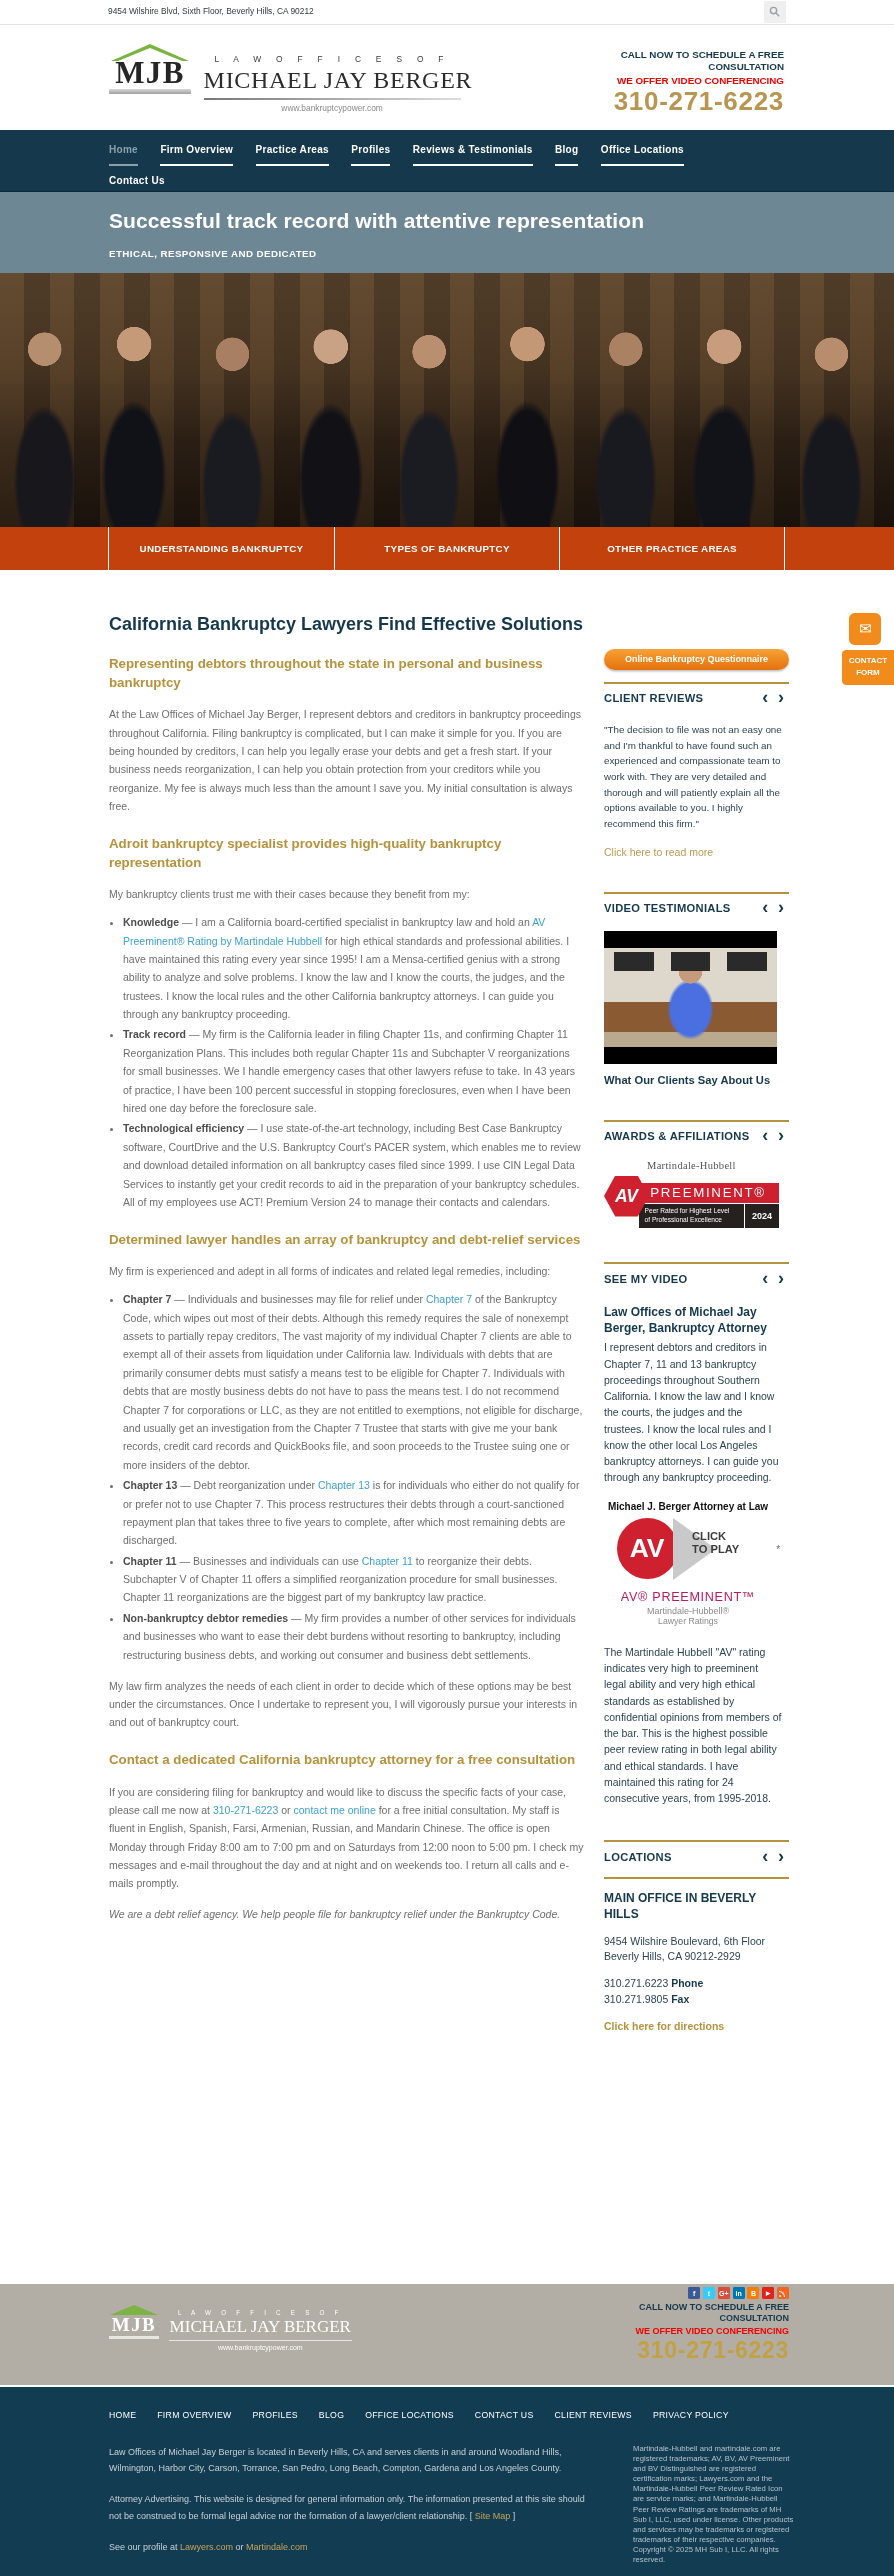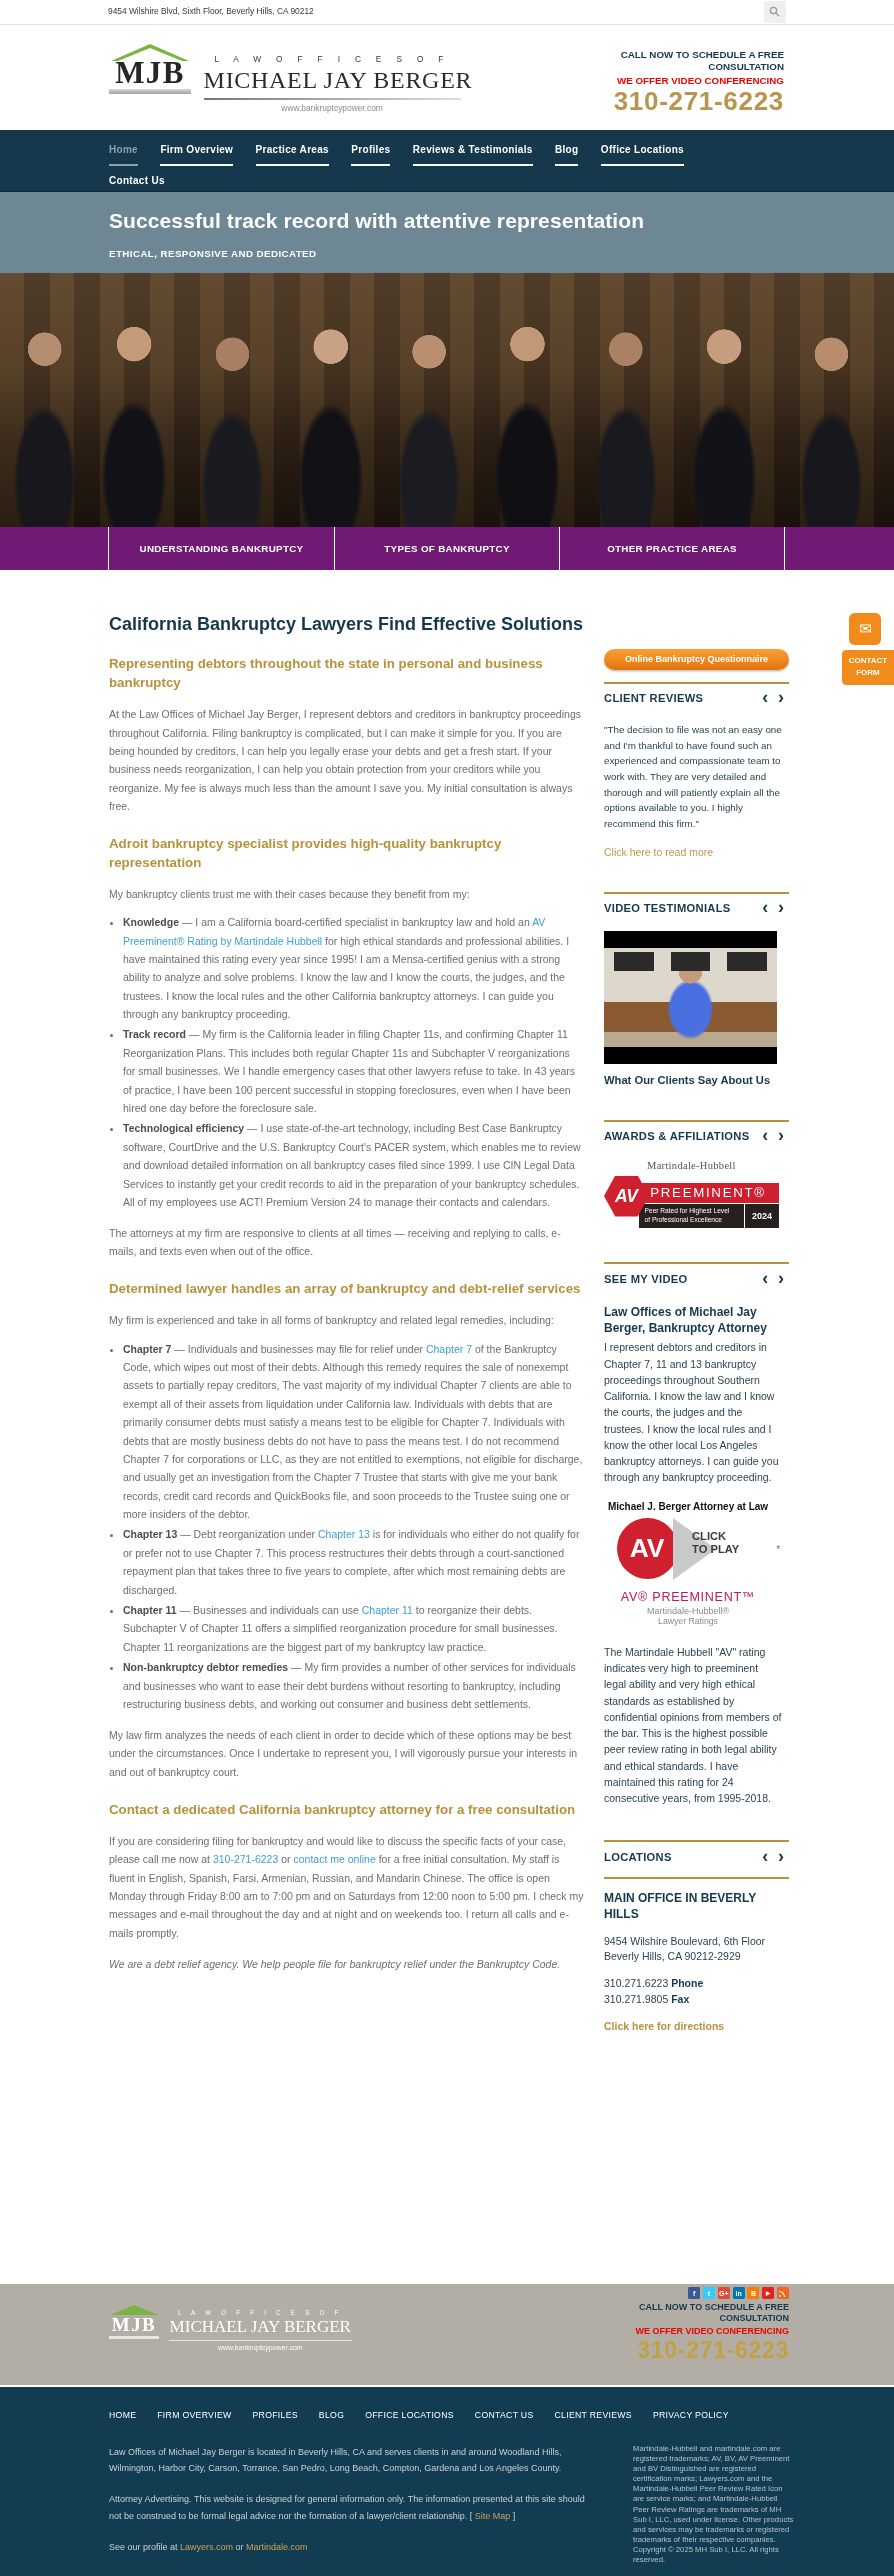--- a/index.html
+++ b/index.html
@@ -61,21 +61,21 @@
     radial-gradient(ellipse 43px 105px at 48% 83%, #1b1c22 62%, rgba(27,28,34,0) 72%),
     radial-gradient(ellipse 45px 105px at 59% 80%, #101014 62%, rgba(16,16,20,0) 72%),
     radial-gradient(ellipse 43px 105px at 70% 82%, #191a1f 62%, rgba(25,26,31,0) 72%),
     radial-gradient(ellipse 45px 105px at 81% 81%, #121318 62%, rgba(18,19,24,0) 72%),
     radial-gradient(ellipse 43px 105px at 93% 84%, #17181d 62%, rgba(23,24,29,0) 72%),
     repeating-linear-gradient(90deg, rgba(150,108,60,.20) 0 24px, rgba(56,38,22,.24) 24px 50px),
     linear-gradient(180deg, #57432e 0%, #483624 38%, #261c14 66%, #0f0b08 100%);
   }
 
   
-  .goldbar { height:43px; background:#701a75; position:relative; }
+  .goldbar { height:43px; background:#c2410c; position:relative; }
   .goldbar .divider { position:absolute; top:0; bottom:0; width:0.7px; background:#fff; }
   .quick-link { position:absolute; top:0; height:43px; display:flex; align-items:center; justify-content:center; color:#fff; font-size:9.8px; font-weight:bold; letter-spacing:0.3px; cursor:pointer; text-align:center; }
 
   
   .content-wrap { position:relative; height:1714px; background:#fff;text-decoration:underline; }
   .left-col { position:absolute; left:109px; top:43px; width:475px; }
   .left-col h1 { color:#16384d; font-size:18px; font-weight:bold; line-height:1.3; }
   .left-col h2 { color:#b7923c; font-size:13.3px; font-weight:bold; line-height:1.4; margin-top:19.6px; }
   .left-col p { font-size:10.5px; line-height:1.75; color:#6e6e6e; margin-top:12.6px; }
   .left-col ul { margin:9.8px 0 0 14px; }
@@ -258,24 +258,23 @@
         <li>
           <span class="b">Knowledge</span><span> — I am a California board-certified specialist in bankruptcy law and hold an </span><a class="blue">AV Preeminent® Rating by Martindale Hubbell</a><span> for high ethical standards and professional abilities. I have maintained this rating every year since 1995! I am a Mensa-certified genius with a strong ability to analyze and solve problems. I know the law and I know the courts, the judges, and the trustees. I know the local rules and the other California bankruptcy attorneys. I can guide you through any bankruptcy proceeding.</span>
         </li>
         <li>
           <span class="b">Track record</span><span> — My firm is the California leader in filing Chapter 11s, and confirming Chapter 11 Reorganization Plans. This includes both regular Chapter 11s and Subchapter V reorganizations for small businesses. We I handle emergency cases that other lawyers refuse to take. In 43 years of practice, I have been 100 percent successful in stopping foreclosures, even when I have been hired one day before the foreclosure sale.</span>
         </li>
         <li>
           <span class="b">Technological efficiency</span><span> — I use state-of-the-art technology, including Best Case Bankruptcy software, CourtDrive and the U.S. Bankruptcy Court's PACER system, which enables me to review and download detailed information on all bankruptcy cases filed since 1999. I use CIN Legal Data Services to instantly get your credit records to aid in the preparation of your bankruptcy schedules. All of my employees use ACT! Premium Version 24 to manage their contacts and calendars.</span>
         </li>
       </ul>
-      <p>The attorneys at my firm are responsive to clients at all times — receiving and replying to calls, e-mails, and texts even when out of the office.</p>
 
       <h2>Determined lawyer handles an array of bankruptcy and debt-relief services</h2>
-      <p>My firm is experienced and take in all forms of bankruptcy and related legal remedies, including:</p>
+      <p>My firm is experienced and adept in all forms of indicates and related legal remedies, including:</p>
       <ul>
         <li>
           <span class="b">Chapter 7</span><span> — Individuals and businesses may file for relief under </span><a class="blue">Chapter 7</a><span> of the Bankruptcy Code, which wipes out most of their debts. Although this remedy requires the sale of nonexempt assets to partially repay creditors, The vast majority of my individual Chapter 7 clients are able to exempt all of their assets from liquidation under California law. Individuals with debts that are primarily consumer debts must satisfy a means test to be eligible for Chapter 7. Individuals with debts that are mostly business debts do not have to pass the means test. I do not recommend Chapter 7 for corporations or LLC, as they are not entitled to exemptions, not eligible for discharge, and usually get an investigation from the Chapter 7 Trustee that starts with give me your bank records, credit card records and QuickBooks file, and soon proceeds to the Trustee suing one or more insiders of the debtor.</span>
         </li>
         <li>
           <span class="b">Chapter 13</span><span> — Debt reorganization under </span><a class="blue">Chapter 13</a><span> is for individuals who either do not qualify for or prefer not to use Chapter 7. This process restructures their debts through a court-sanctioned repayment plan that takes three to five years to complete, after which most remaining debts are discharged.</span>
         </li>
         <li>
           <span class="b">Chapter 11</span><span> — Businesses and individuals can use </span><a class="blue">Chapter 11</a><span> to reorganize their debts. Subchapter V of Chapter 11 offers a simplified reorganization procedure for small businesses. Chapter 11 reorganizations are the biggest part of my bankruptcy law practice.</span>
         </li>

